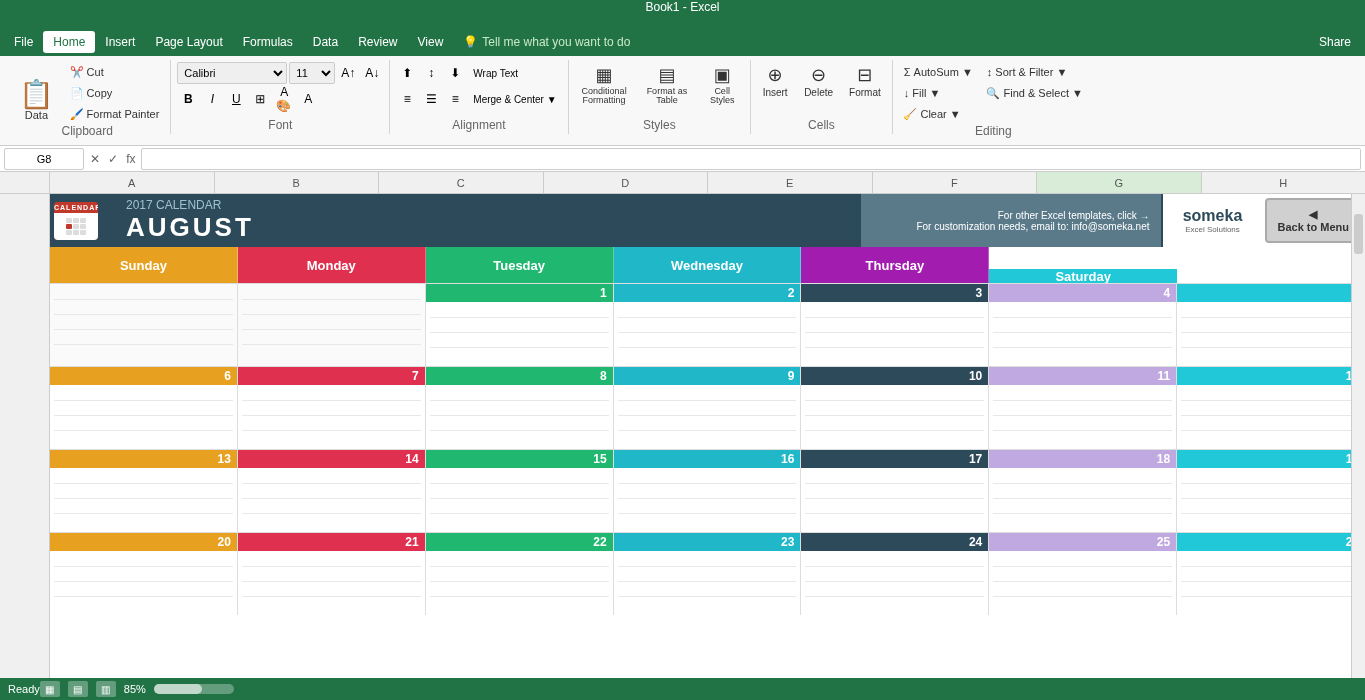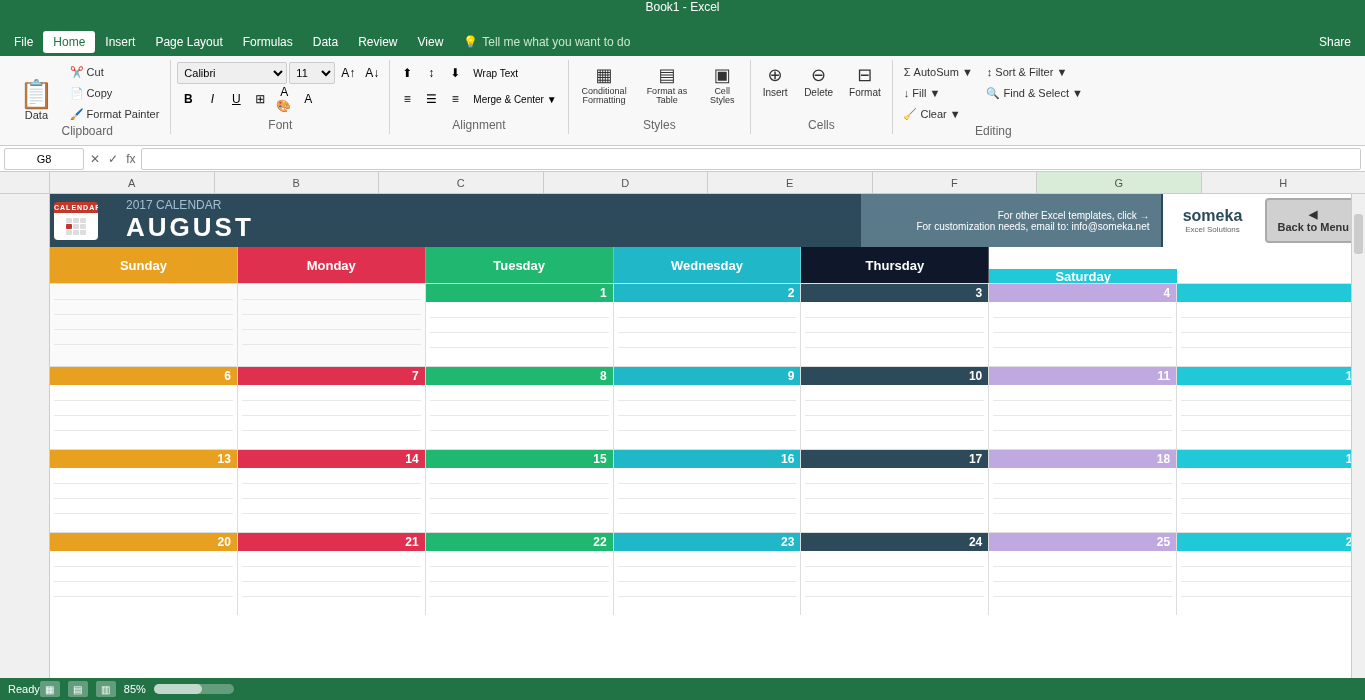--- a/index.html
+++ b/index.html
@@ -221,21 +221,21 @@
       font-weight: bold;
       font-size: 13px;
       color: white;
       border-right: 1px solid rgba(255,255,255,0.3);
     }
     .day-header:last-child { border-right: none; }
     .day-header.sunday { background: #e8a020; }
     .day-header.monday { background: #e03050; }
     .day-header.tuesday { background: #20b870; }
     .day-header.wednesday { background: #20b8c8; }
-    .day-header.thursday { background: #0f172a; }
+    .day-header.thursday { background: #a21caf; }
     .day-header.friday { background: #c0a8e0; }
     .day-header.saturday { background: #20c8d8; margin-top: 22px; }
 
     .calendar-weeks {
       display: flex;
       flex-direction: column;
     }
     .calendar-week {
       display: grid;
       grid-template-columns: repeat(7, 1fr);

